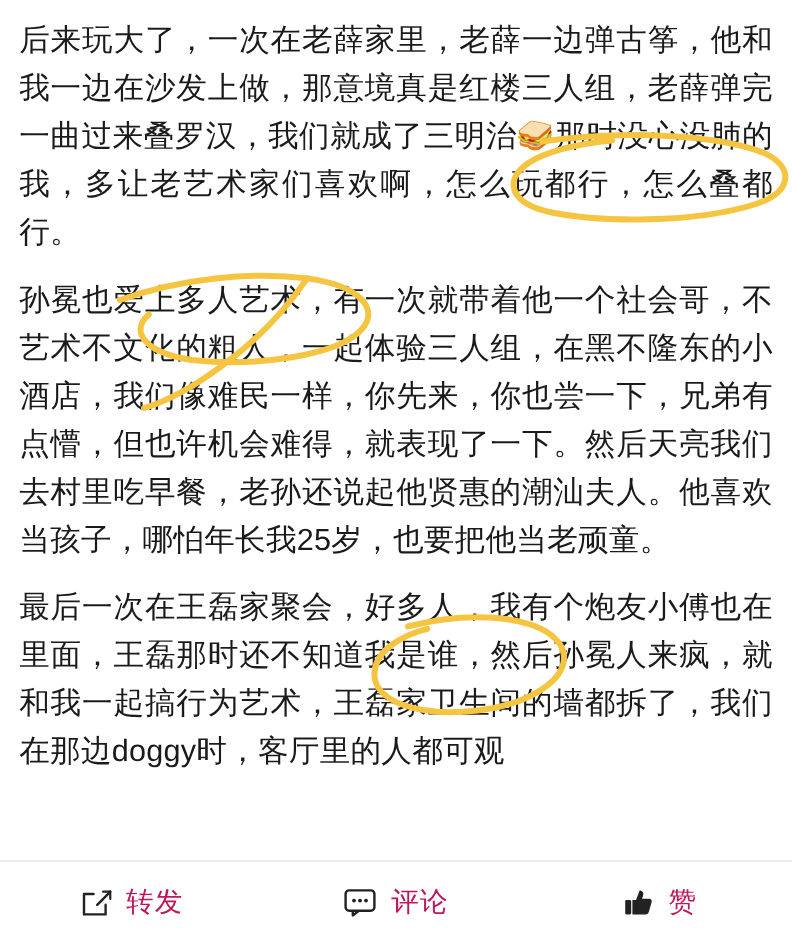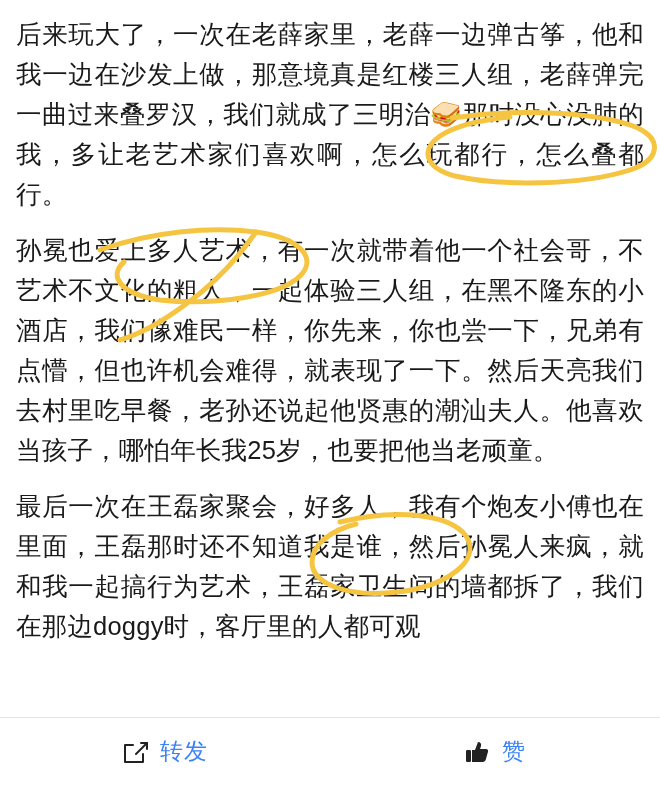--- a/index.html
+++ b/index.html
@@ -72,21 +72,21 @@
     flex: 1 1 0;
     display: flex;
     align-items: center;
     justify-content: center;
     gap: 12px;
     height: 100%;
     cursor: pointer;
   }
   .action-label {
     font-size: 23px;
-    color: #3b82f6;
+    color: #be185d;
     letter-spacing: 1px;
   }
   .icon {
     display: inline-block;
     position: relative;
   }
   
   .icon-share { width: 26px; height: 26px; }
   
   .icon-comment { width: 28px; height: 24px; }
@@ -134,20 +134,32 @@
       <span class="icon icon-share">
         <svg width="26" height="26" viewBox="0 0 26 26" xmlns="http://www.w3.org/2000/svg">
           <path d="M19 4 L25 4 L25 10" fill="none" stroke="#222" stroke-width="2" stroke-linecap="round" stroke-linejoin="round"></path>
           <path d="M25 4 L14 15" fill="none" stroke="#222" stroke-width="2" stroke-linecap="round"></path>
           <path d="M21 15 L21 23 L3 23 L3 6 L11 6" fill="none" stroke="#222" stroke-width="2" stroke-linecap="round" stroke-linejoin="round"></path>
         </svg>
       </span>
       <span class="action-label">转发</span>
     </div>
 
+    <div class="action-item">
+      <span class="icon icon-comment">
+        <svg width="28" height="24" viewBox="0 0 28 24" xmlns="http://www.w3.org/2000/svg">
+          <rect x="2" y="2" width="24" height="17" rx="3" ry="3" fill="none" stroke="#222" stroke-width="2"></rect>
+          <path d="M8 19 L8 23 L13 19" fill="none" stroke="#222" stroke-width="2" stroke-linejoin="round"></path>
+          <circle cx="9" cy="10.5" r="1.6" fill="#222"></circle>
+          <circle cx="14" cy="10.5" r="1.6" fill="#222"></circle>
+          <circle cx="19" cy="10.5" r="1.6" fill="#222"></circle>
+        </svg>
+      </span>
+      <span class="action-label">评论</span>
+    </div>
 
     <div class="action-item">
       <span class="icon icon-like">
         <svg width="26" height="26" viewBox="0 0 26 26" xmlns="http://www.w3.org/2000/svg">
           <path d="M8 11 L11 11 L14 3 C16.5 3 17.5 5 17 7 L16 10 L22 10 C23.5 10 24.5 11.3 24 12.8 L21.8 20.5 C21.4 22 20.3 23 18.8 23 L8 23 Z" fill="#222"></path>
           <rect x="2" y="11" width="5" height="12" rx="1.2" fill="#222"></rect>
         </svg>
       </span>
       <span class="action-label">赞</span>
     </div>

